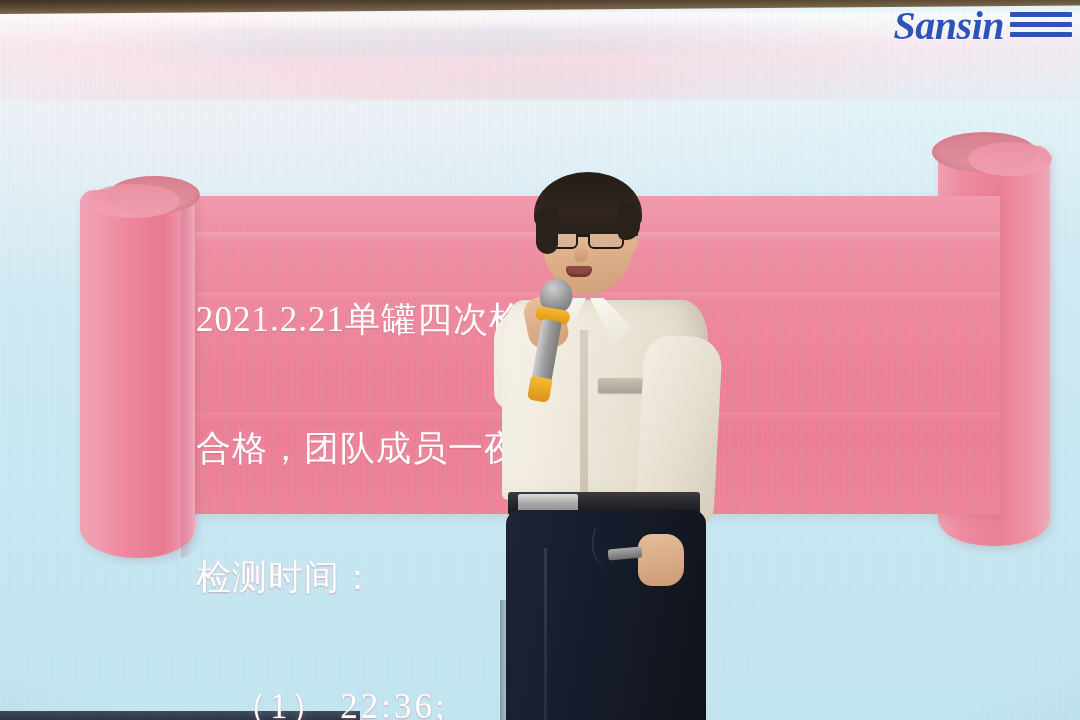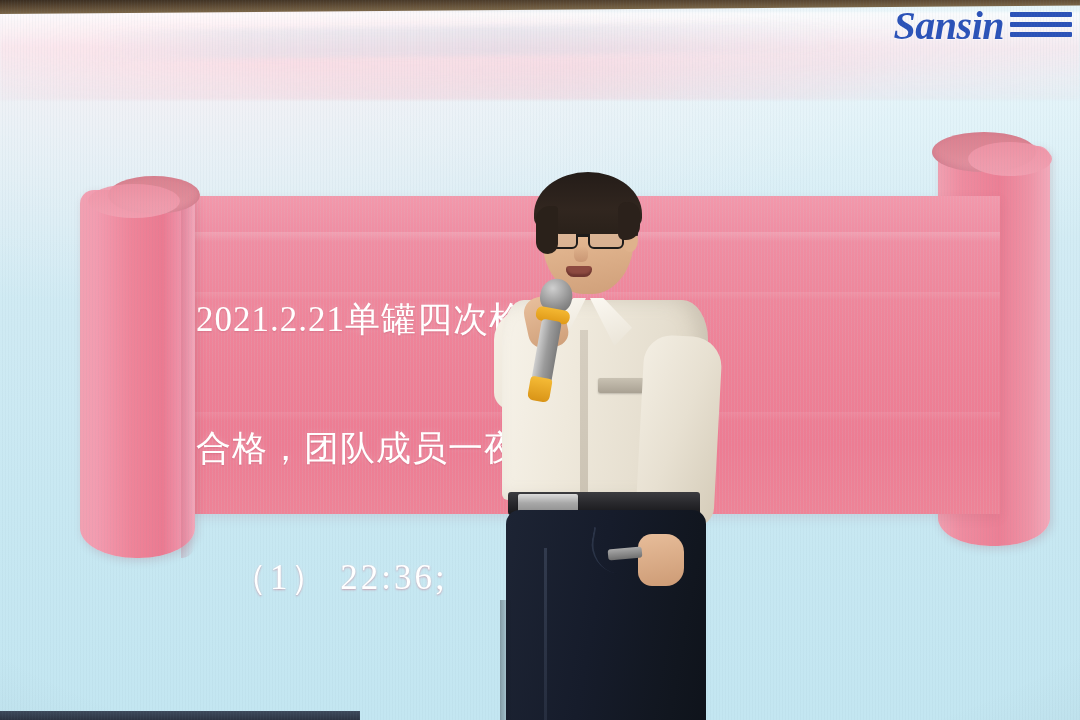--- a/index.html
+++ b/index.html
@@ -408,20 +408,21 @@
     <div class="roll-left">
       <div class="roll-left-shade"></div>
       <div class="roll-left-top"></div>
       <div class="roll-left-inner"></div>
     </div>
   </div>
 
   <div class="slide-text">
     <span class="ln">2021.2.21单罐四次检测不</span>
     <span class="ln">合格，团队成员一夜未眠；</span>
+    <span class="ln">检测时间：</span>
     <span class="ln indent">（1） 22:36;</span>
     
     
     
   </div>
 
   <div class="person">
     <div class="p-shirt-shoulderL"></div>
     <div class="p-arm-l"></div>
     <div class="p-neck"></div>

